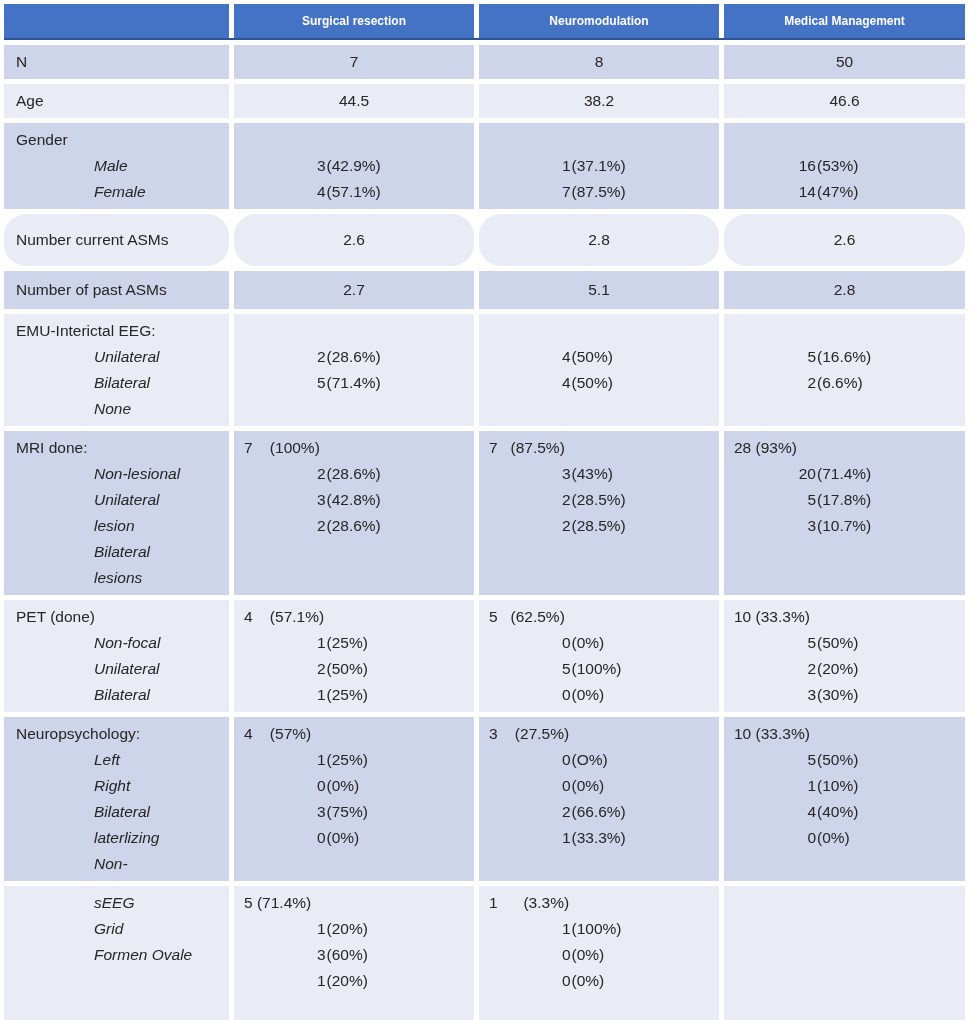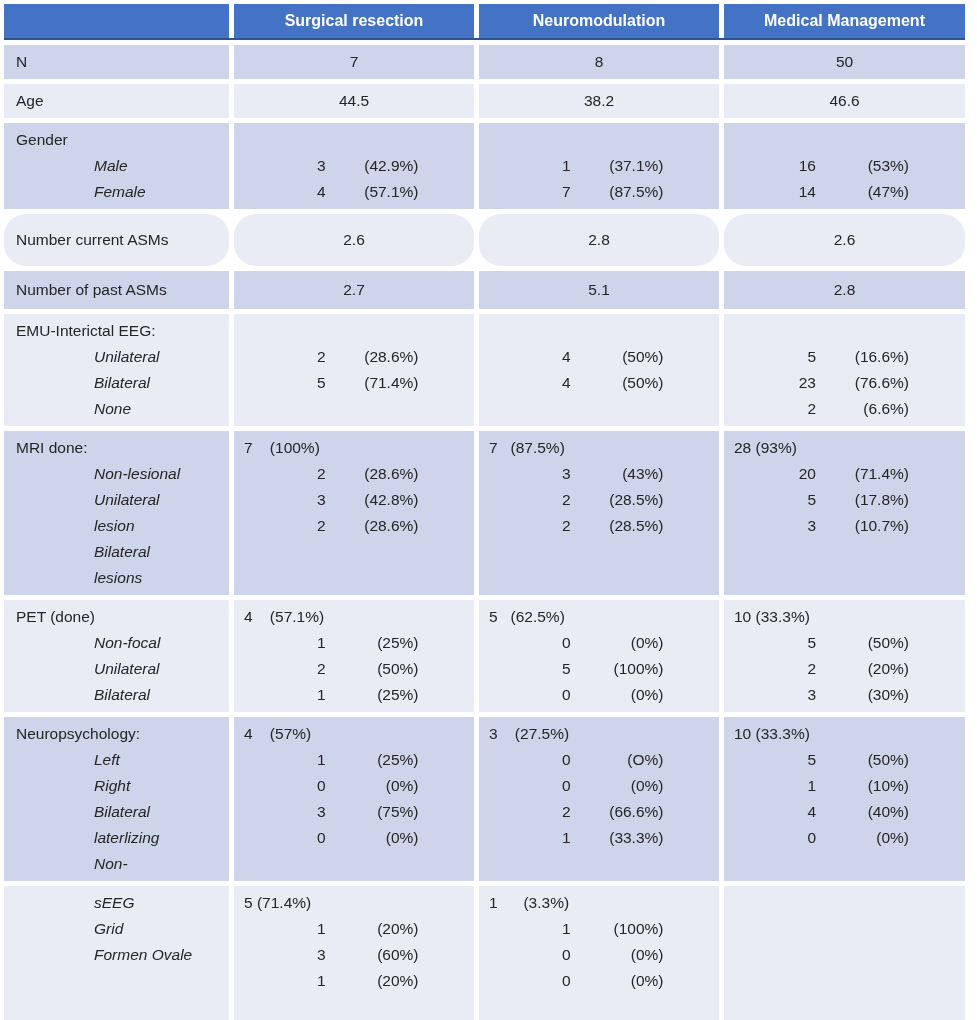--- a/index.html
+++ b/index.html
@@ -28,21 +28,21 @@
     grid-template-columns: 225px 240px 240px 241px;
     column-gap: 5px;
   }
   .header-row {
     border-bottom: 2px solid #2F5496;
   }
   .hcell {
     background: #4472C4;
     color: #ffffff;
     font-weight: bold;
-    font-size: 16px;
+    font-size: 12px;
     min-height: 34px;
     display: flex;
     align-items: center;
     justify-content: center;
     white-space: pre;
   }
   .cell {
     font-size: 15.5px;
     padding: 4px 0;
     display: flex;
@@ -54,21 +54,21 @@
   .band-light .cell { background: #E9EBF5; }
 
   .lline { line-height: 26px; padding-left: 12px; white-space: pre; }
   .lline.ind { padding-left: 90px; font-style: italic; }
 
   .cline { line-height: 26px; text-align: center; white-space: pre; }
   .hline { line-height: 26px; padding-left: 10px; white-space: pre; }
   .eline { line-height: 26px; }
   .pline { line-height: 26px; text-align: center; white-space: pre; }
   .pline .num { display: inline-block; width: 36px; text-align: right; }
-  .pline .pct { display: inline-block; width: 92px; text-align: right; margin-left: 1px; }
+  .pline .pct { display: inline-block; width: 92px; text-align: left; margin-left: 1px; }
 
   .single .cell { justify-content: center; }
   .row-n .cell, .row-age .cell { min-height: 34px; }
   .row-asms-current .cell { min-height: 52px; border-radius: 22px; }
   .row-asms-past .cell { min-height: 38px; }
   .row-intracranial .cell { padding-bottom: 30px; }
 
   .trow.body-row:last-child { border-bottom: 3px solid #2F5496; }
 </style>
 </head>
@@ -177,21 +177,20 @@
         </div>
         <div class="cell data-cell">
           <div class="eline">&nbsp;</div>
           <div class="pline"><span class="num">4</span><span class="pct">(50%)</span></div>
           <div class="pline"><span class="num">4</span><span class="pct">(50%)</span></div>
           <div class="eline">&nbsp;</div>
         </div>
         <div class="cell data-cell">
           <div class="eline">&nbsp;</div>
           <div class="pline"><span class="num">5</span><span class="pct">(16.6%)</span></div>
-          <div class="pline"><span class="num">23</span><span class="pct">(76.6%)</span></div>
           <div class="pline"><span class="num">2</span><span class="pct">(6.6%)</span></div>
         </div>
       </div>
       <div class="trow body-row band-dark row-mri">
         <div class="cell label-cell">
           <div class="lline">MRI done:</div>
           <div class="lline ind">Non-lesional</div>
           <div class="lline ind">Unilateral</div>
           <div class="lline ind">lesion</div>
           <div class="lline ind">Bilateral</div>

